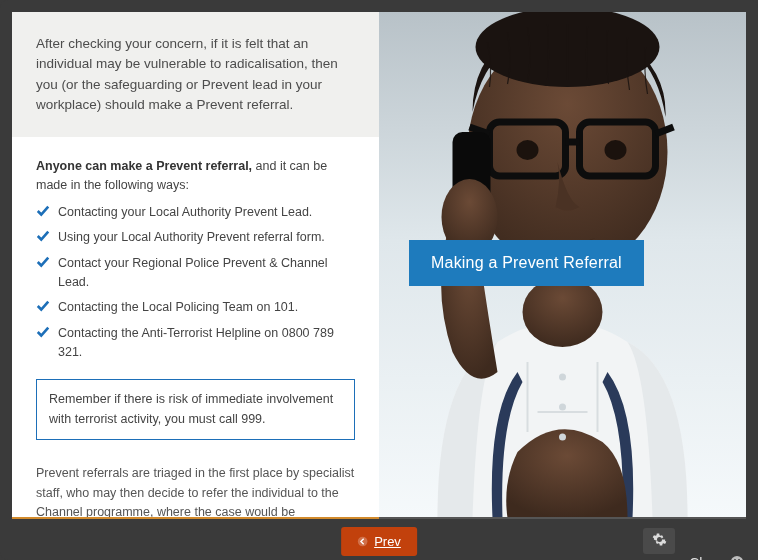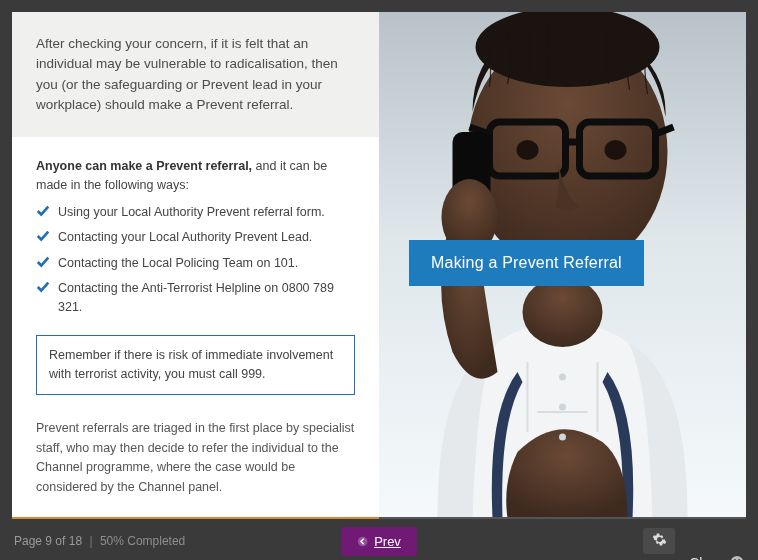--- a/index.html
+++ b/index.html
@@ -125,21 +125,21 @@
   .divider { color:#777; margin: 0 4px; }
   .completed { color:#8e8e8e; }
   .nav-buttons {
     position: absolute;
     left: 50%;
     transform: translateX(-50%);
     display: flex;
     gap: 8px;
   }
   .btn {
-    background: #701a75;
+    background: #c2410c;
     color: #fff;
     border: none;
     border-radius: 3px;
     padding: 7px 16px;
     font-size: 13px;
     font-weight: 500;
     display: inline-flex;
     align-items: center;
     gap: 6px;
     cursor: pointer;
@@ -189,29 +189,37 @@
         <p class="lead-line">
           <span class="lead-strong">Anyone can make a Prevent referral,</span><span> and it can be made in the following ways:</span>
         </p>
         <ul class="checklist">
           <li>
             <span class="check-icon">
               <svg viewBox="0 0 16 16">
                   <path fill="none" stroke="#1d6fb8" stroke-width="3" d="M2 8 L6 12 L14 3"></path>
                 </svg>
             </span>
+            <span>Contacting your Local Authority Prevent Lead.</span>
+          </li>
+          <li>
+            <span class="check-icon">
+              <svg viewBox="0 0 16 16">
+                  <path fill="none" stroke="#1d6fb8" stroke-width="3" d="M2 8 L6 12 L14 3"></path>
+                </svg>
+            </span>
             <span>Using your Local Authority Prevent referral form.</span>
           </li>
           <li>
             <span class="check-icon">
               <svg viewBox="0 0 16 16">
                   <path fill="none" stroke="#1d6fb8" stroke-width="3" d="M2 8 L6 12 L14 3"></path>
                 </svg>
             </span>
-            <span>Contacting your Local Authority Prevent Lead.</span>
+            <span>Contact your Regional Police Prevent &amp; Channel Lead.</span>
           </li>
           <li>
             <span class="check-icon">
               <svg viewBox="0 0 16 16">
                   <path fill="none" stroke="#1d6fb8" stroke-width="3" d="M2 8 L6 12 L14 3"></path>
                 </svg>
             </span>
             <span>Contacting the Local Policing Team on 101.</span>
           </li>
           <li>
@@ -291,25 +299,20 @@
       <div class="banner">Making a Prevent Referral</div>
     </div>
 
   </div>
 
   <div class="progress-bar">
     <div class="progress-fill" style="width: 50%;"></div>
   </div>
 
   <div class="footer">
-    <span>
-      <span class="page-info">Page 9 of 18</span>
-      <span class="divider">|</span>
-      <span class="completed">50% Completed</span>
-    </span>
 
     <div class="nav-buttons">
       <button class="btn">
         <span class="arrow-icon">
           <svg viewBox="0 0 16 16">
               <circle cx="8" cy="8" r="7" fill="rgba(255,255,255,0.25)"></circle>
               <path d="M9.5 4 L5.5 8 L9.5 12" fill="none" stroke="#fff" stroke-width="2"></path>
             </svg>
         </span>
         <span style="text-decoration:underline">Prev</span>

